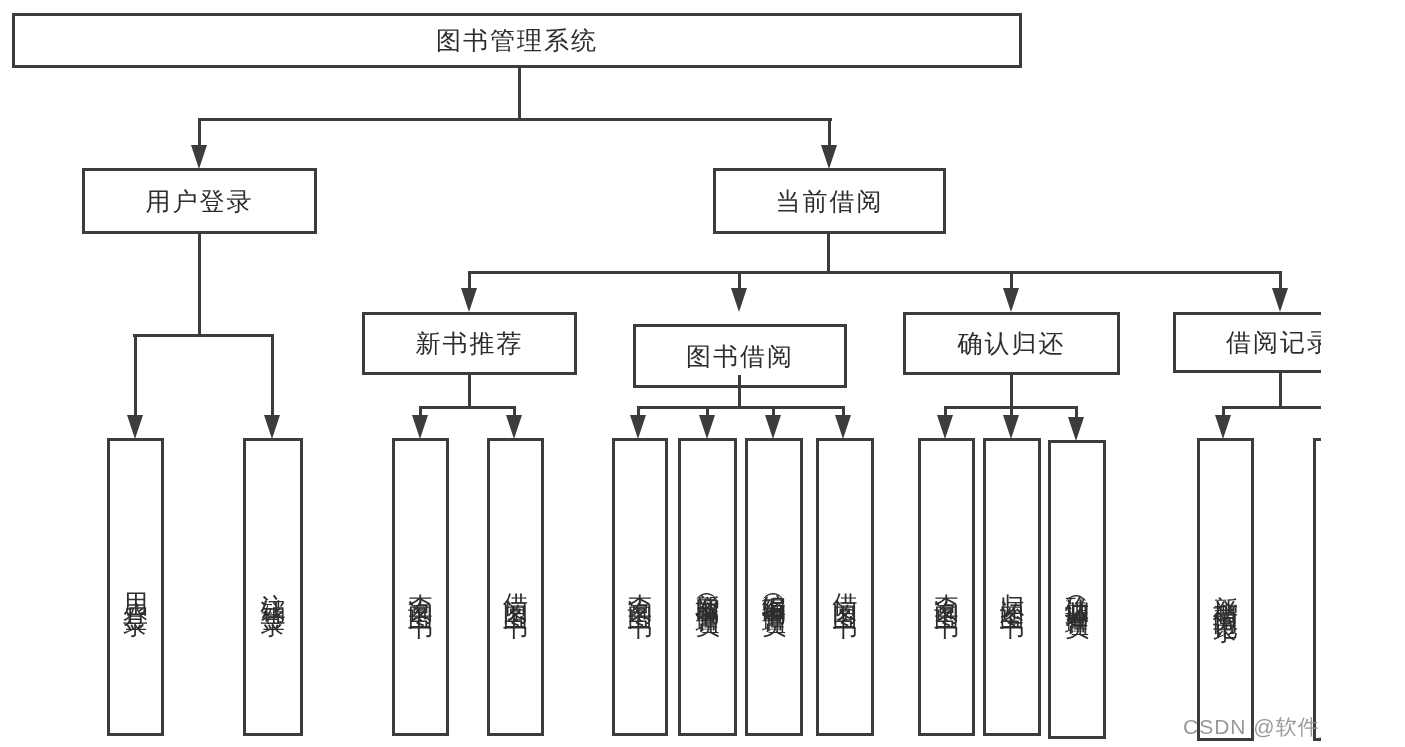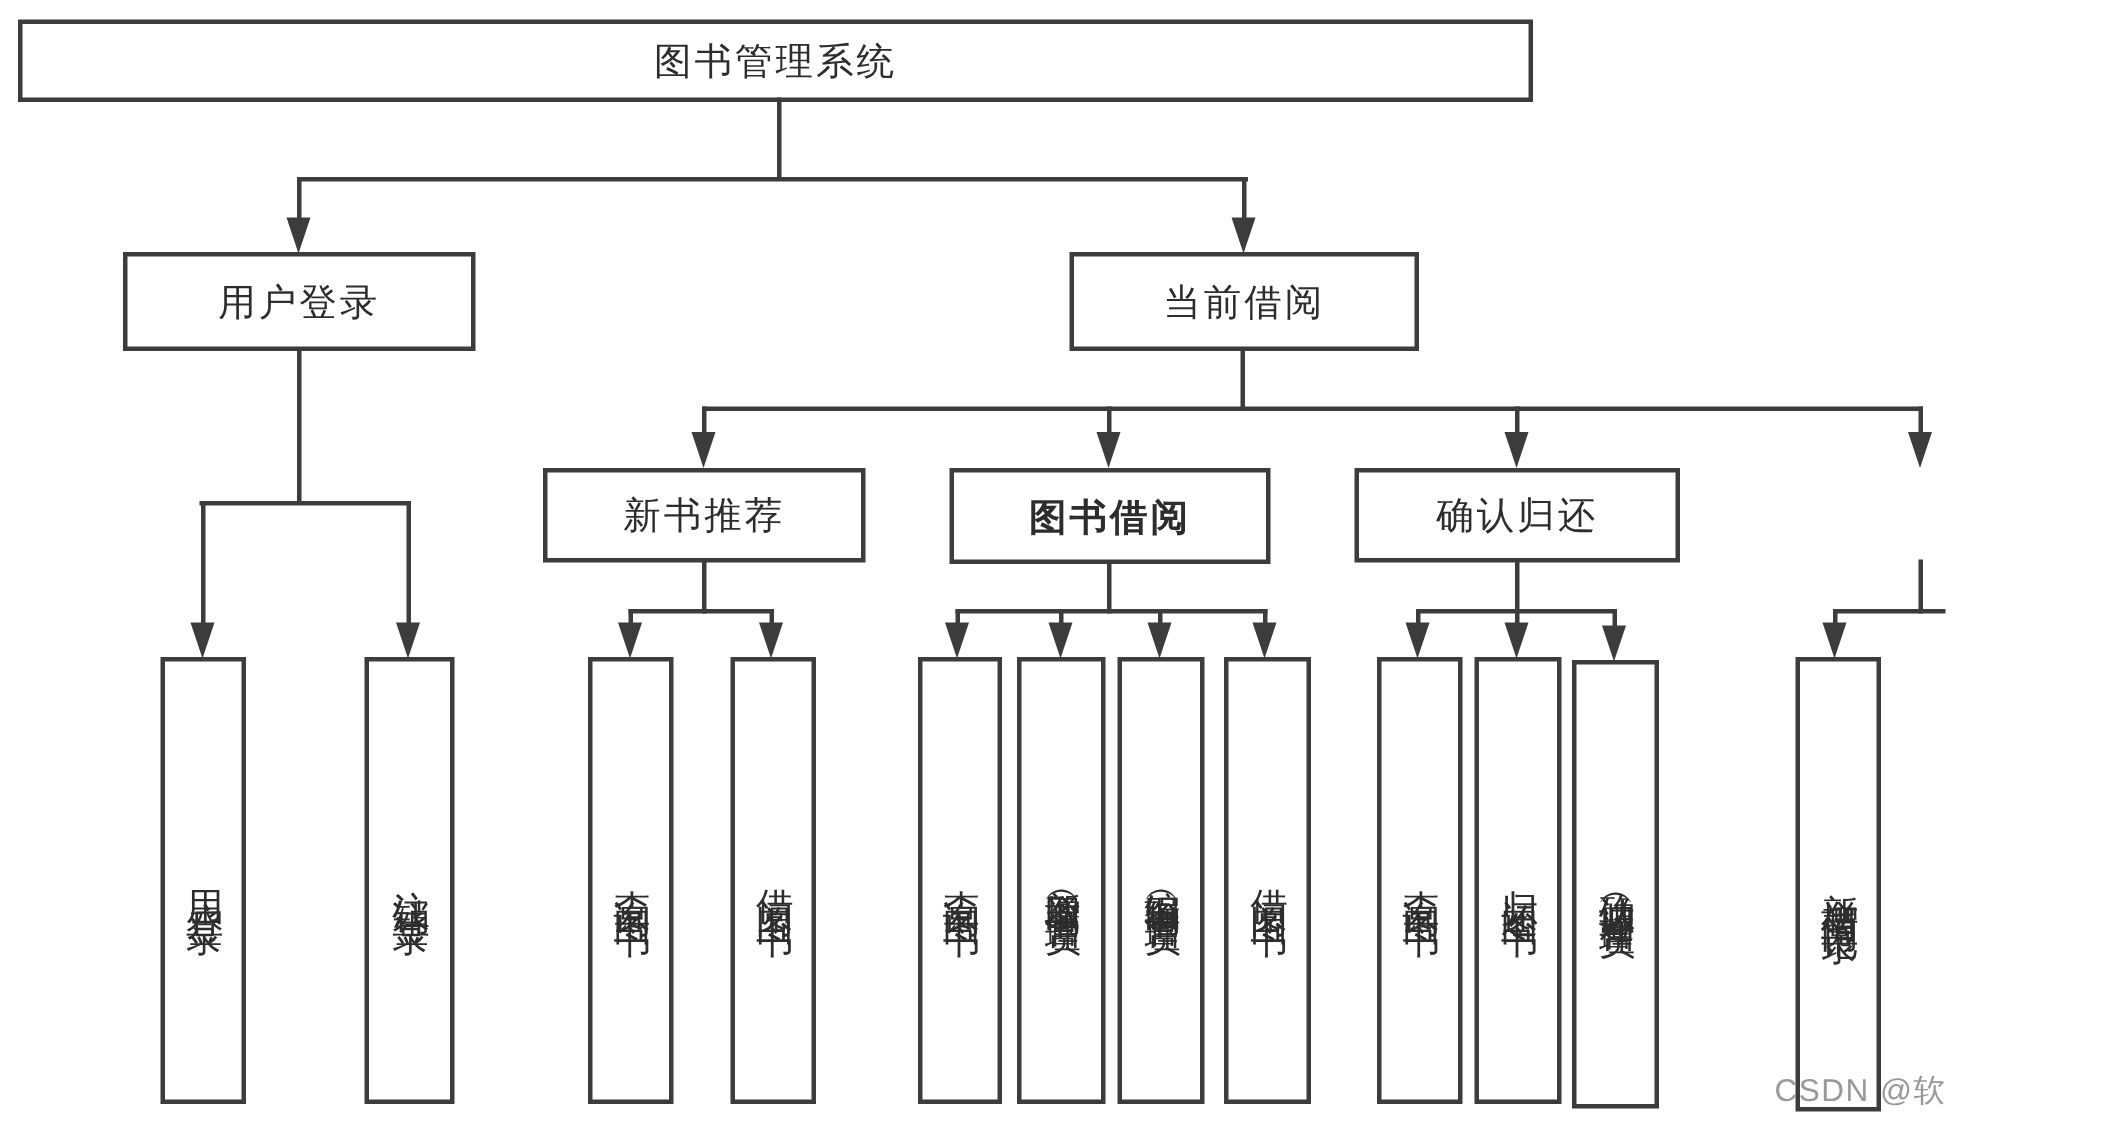--- a/index.html
+++ b/index.html
@@ -7,20 +7,21 @@
     padding: 0;
     background: #ffffff;
     font-family: "Liberation Sans", "DejaVu Sans", sans-serif;
   }
   .canvas {
     position: relative;
     width: 1297px;
     height: 747px;
     background: #ffffff;
     overflow: hidden;
+    padding-left: 24px;
   }
   .box {
     position: absolute;
     box-sizing: border-box;
     border: 3px solid #3c3c3c;
     background: #ffffff;
     display: flex;
     align-items: center;
     justify-content: center;
     color: #2d2d2d;
@@ -102,25 +103,28 @@
   <div class="v-line" style="left:738px; top:271px; height:22px;"></div>
   <div class="arrow-head" style="left:731px; top:288px;"></div>
   <div class="v-line" style="left:1010px; top:271px; height:22px;"></div>
   <div class="arrow-head" style="left:1003px; top:288px;"></div>
   <div class="v-line" style="left:1279px; top:271px; height:22px;"></div>
   <div class="arrow-head" style="left:1272px; top:288px;"></div>
 
   <div class="box" style="left:362px; top:312px; width:215px; height:63px;">
     <span class="htext">新书推荐</span>
   </div>
-  <div class="box" style="left:633px; top:312px; width:214px; height:64px;font-weight:bold;">
+  <div class="box" style="left:633px; top:324px; width:214px; height:64px;">
     <span class="htext">图书借阅</span>
   </div>
   <div class="box" style="left:903px; top:312px; width:217px; height:63px;">
     <span class="htext">确认归还</span>
+  </div>
+  <div class="box" style="left:1173px; top:312px; width:214px; height:61px;">
+    <span class="htext">借阅记录</span>
   </div>
 
   <div class="v-line" style="left:468px; top:374px; height:35px;"></div>
   <div class="h-line" style="left:419px; top:406px; width:97px;"></div>
   <div class="v-line" style="left:419px; top:406px; height:12px;"></div>
   <div class="arrow-head" style="left:412px; top:415px;"></div>
   <div class="v-line" style="left:513px; top:406px; height:12px;"></div>
   <div class="arrow-head" style="left:506px; top:415px;"></div>
 
   <div class="v-line" style="left:738px; top:375px; height:34px;"></div>

